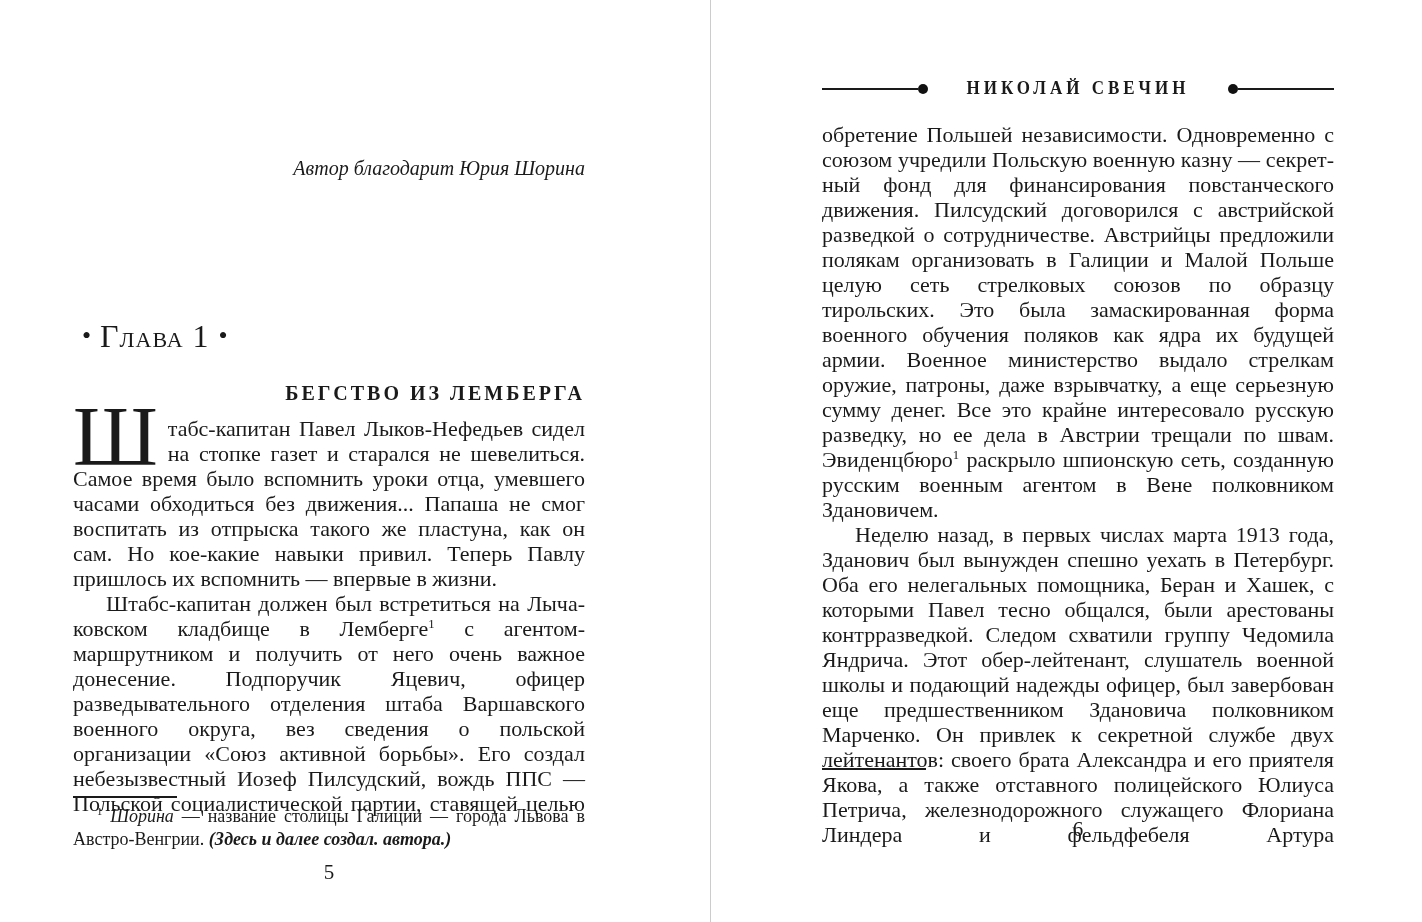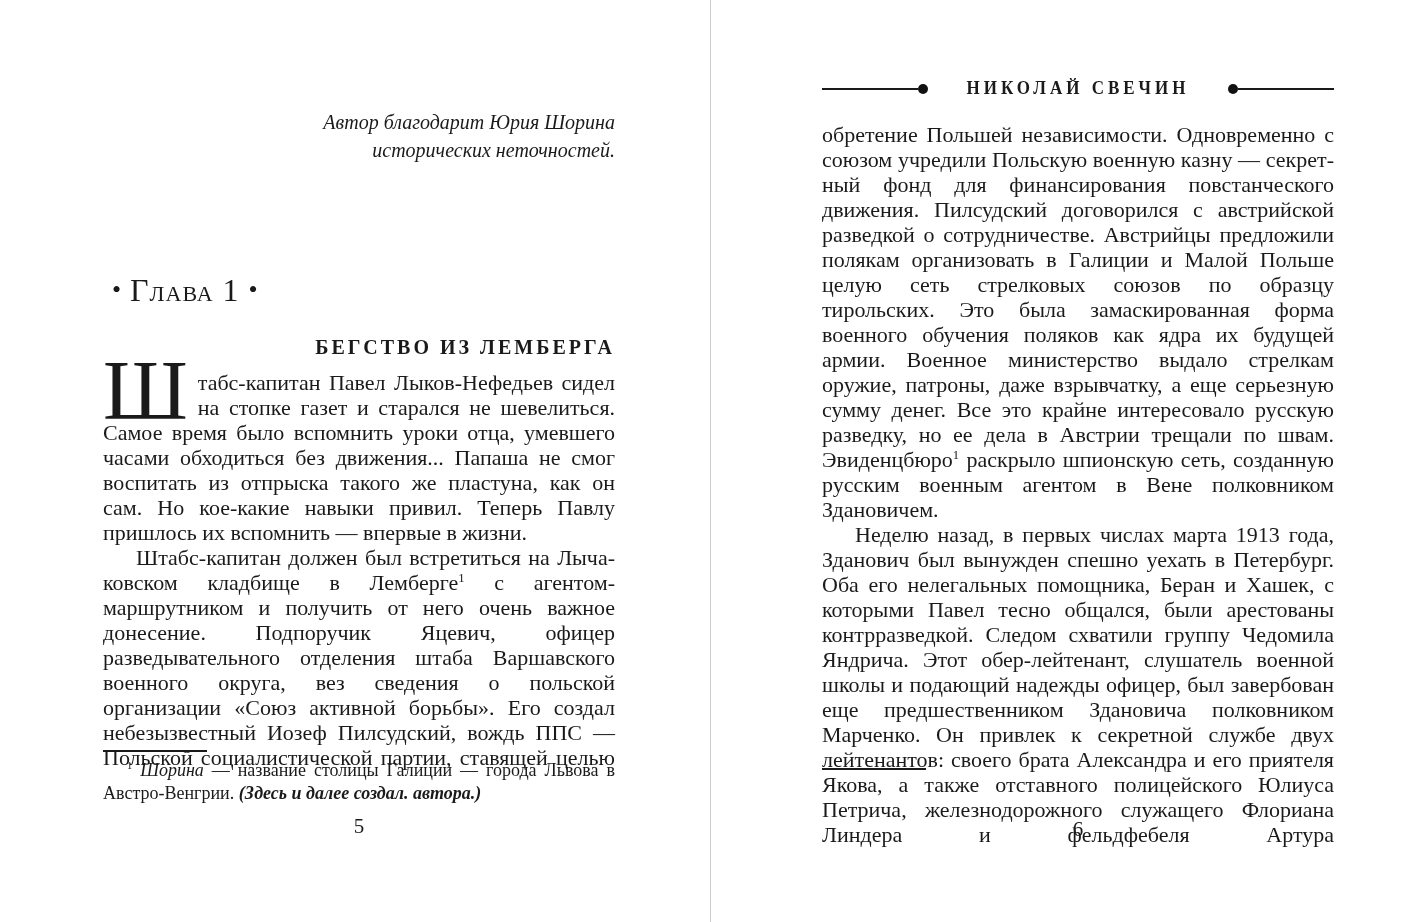--- a/index.html
+++ b/index.html
@@ -19,21 +19,21 @@
     width: 1px; height: 922px;
     background: #cccccc;
   }
 
   .page {
     position: absolute;
     top: 0;
     width: 512px;
     height: 774px;
   }
-  .page.left  { left: 103px; }
+  .page.left  { left: 73px; margin-top: 46px; }
   .page.right { left: 822px; }
 
   
   .dedication {
     position: absolute;
     top: 108px; right: 0; left: 0;
     text-align: right;
     font-style: italic;
     font-size: 20px;
     line-height: 28px;
@@ -143,21 +143,20 @@
 </style>
 </head>
 <body>
 
 <div class="spine"></div>
 
 <section class="page left">
 
   <div class="dedication">
     <div>Автор благодарит Юрия Шорина</div>
-    <div>исторических неточностей.</div>
   </div>
 
   <h1 class="chapter-title">
     <span class="title-bullet">•</span><span class="chapter-name">Глава 1</span><span class="title-bullet">•</span>
   </h1>
 
   <h2 class="chapter-subtitle">БЕГСТВО ИЗ ЛЕМБЕРГА</h2>
 
   <div class="body-text">
     <p class="para"><span class="dropcap">Ш</span><span><span>табс-капитан Павел Лыков-Нефедьев сидел на стопке газет и старался не шевелиться. Самое время было вспомнить уроки отца, умевшего часами обходить­ся без движения... Папаша не смог воспитать из отпры­ска такого же пластуна, как он сам. Но кое-какие навыки привил. Теперь Павлу пришлось их вспомнить — впер­вые в жизни.</span></span></p>

